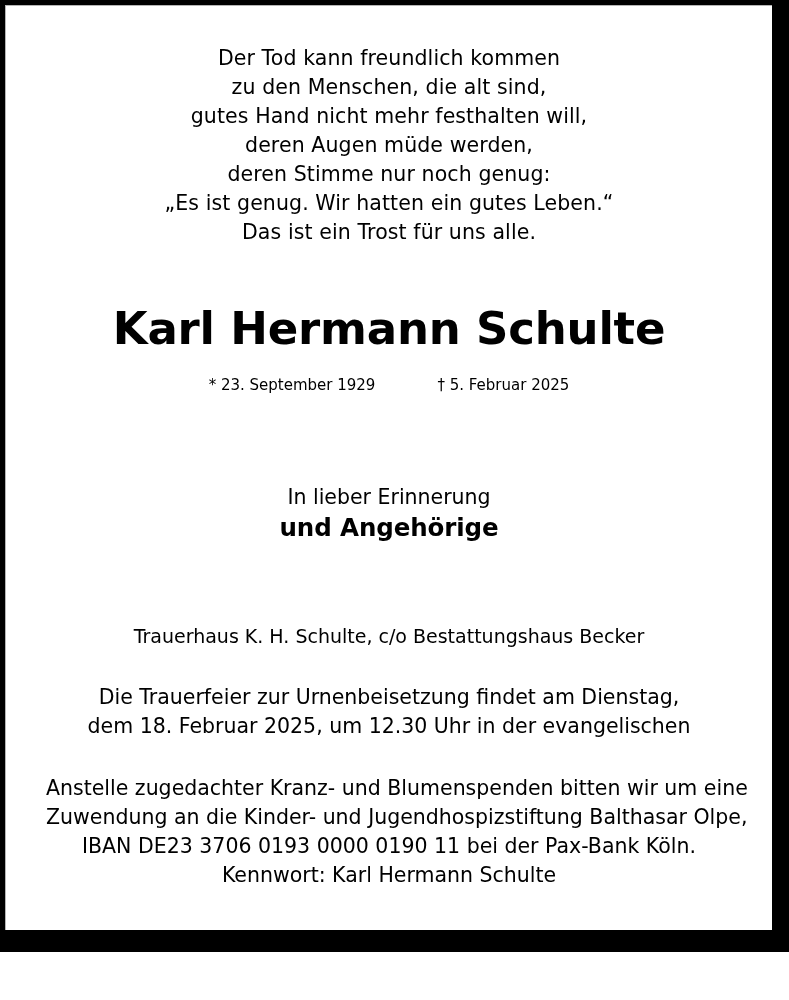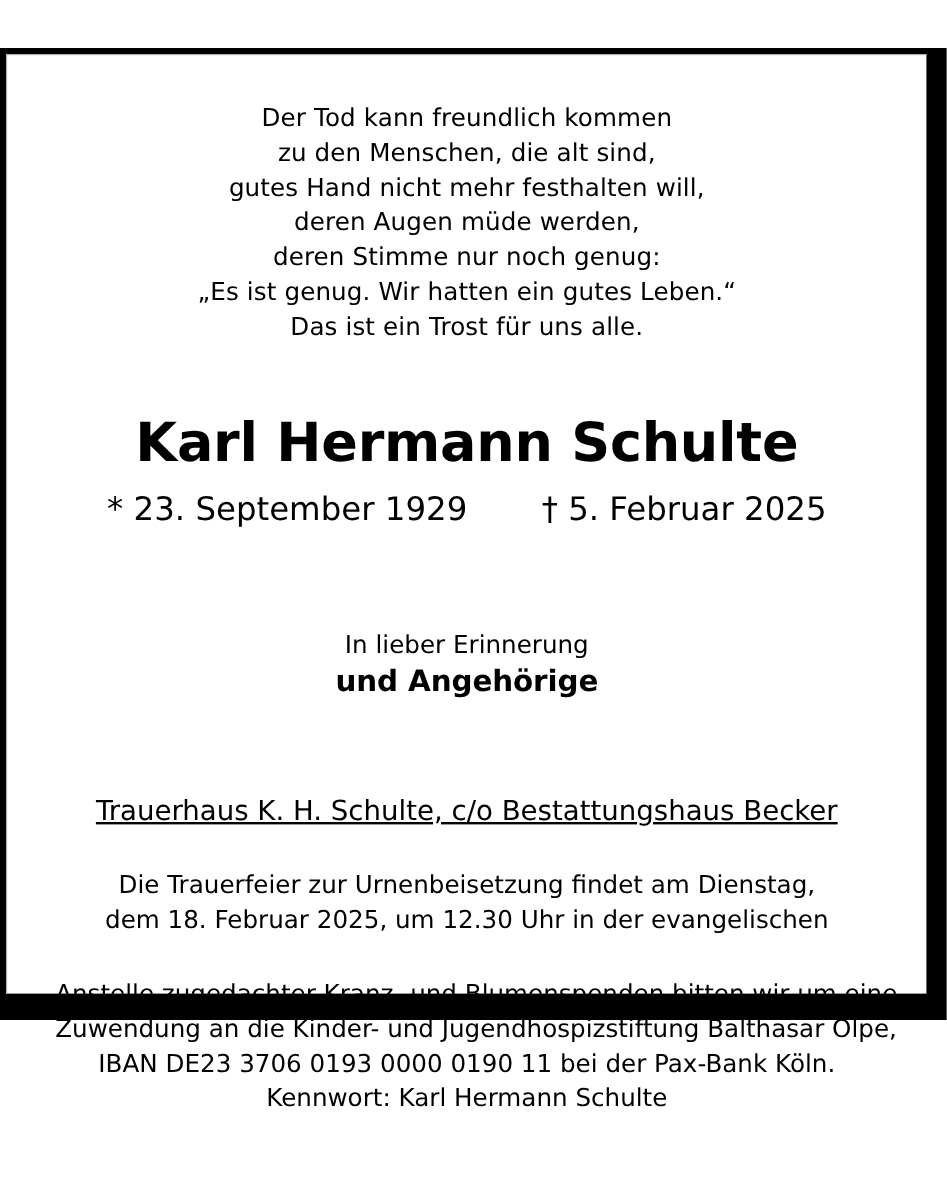--- a/index.html
+++ b/index.html
@@ -11,24 +11,23 @@
     width: 789px;
     height: 1000px;
     overflow: hidden;
     font-family: "DejaVu Sans", sans-serif;
   }
 
   #obituary-card {
     position: relative;
     box-sizing: border-box;
     width: 789px;
-    height: 810px;
+    height: 952px;
     background: #000000;
     padding: 5px 17px 22px 5px;
-    margin-top: 40px;
   }
 
   #card-inner {
     box-sizing: border-box;
     width: 100%;
     height: 100%;
     background: #ffffff;
     border-top: 1px solid #b5b5b5;
     border-left: 1px solid #b5b5b5;
     padding: 30px 40px 0 40px;
@@ -50,21 +49,21 @@
     margin: 0;
     padding-top: 58px;
     font-size: 45px;
     font-weight: 700;
     letter-spacing: -0.2px;
     line-height: 1.08;
   }
 
   #life-dates {
     padding-top: 18px;
-    font-size: 27px;
+    font-size: 15px;
     line-height: 26px;
     display: flex;
     justify-content: center;
     white-space: nowrap;
   }
   #birth-date { padding-right: 62px; }
 
   #memory-block { padding-top: 86px; }
   #memory-intro {
     font-size: 20.5px;
@@ -74,23 +73,22 @@
   .mourner {
     font-size: 24.5px;
     line-height: 34px;
     font-weight: 700;
     letter-spacing: -0.1px;
   }
   #mourner-primary { padding-top: 9px; }
 
   #mourning-address {
     padding-top: 77px;
-    font-size: 23px;
+    font-size: 19px;
     line-height: 29px;
-    text-decoration: underline;
   }
   #ceremony-info {
     padding-top: 32px;
     font-size: 20.5px;
     line-height: 29px;
   }
   #donation-info {
     padding-top: 33px;
     font-size: 20.5px;
     line-height: 29px;

